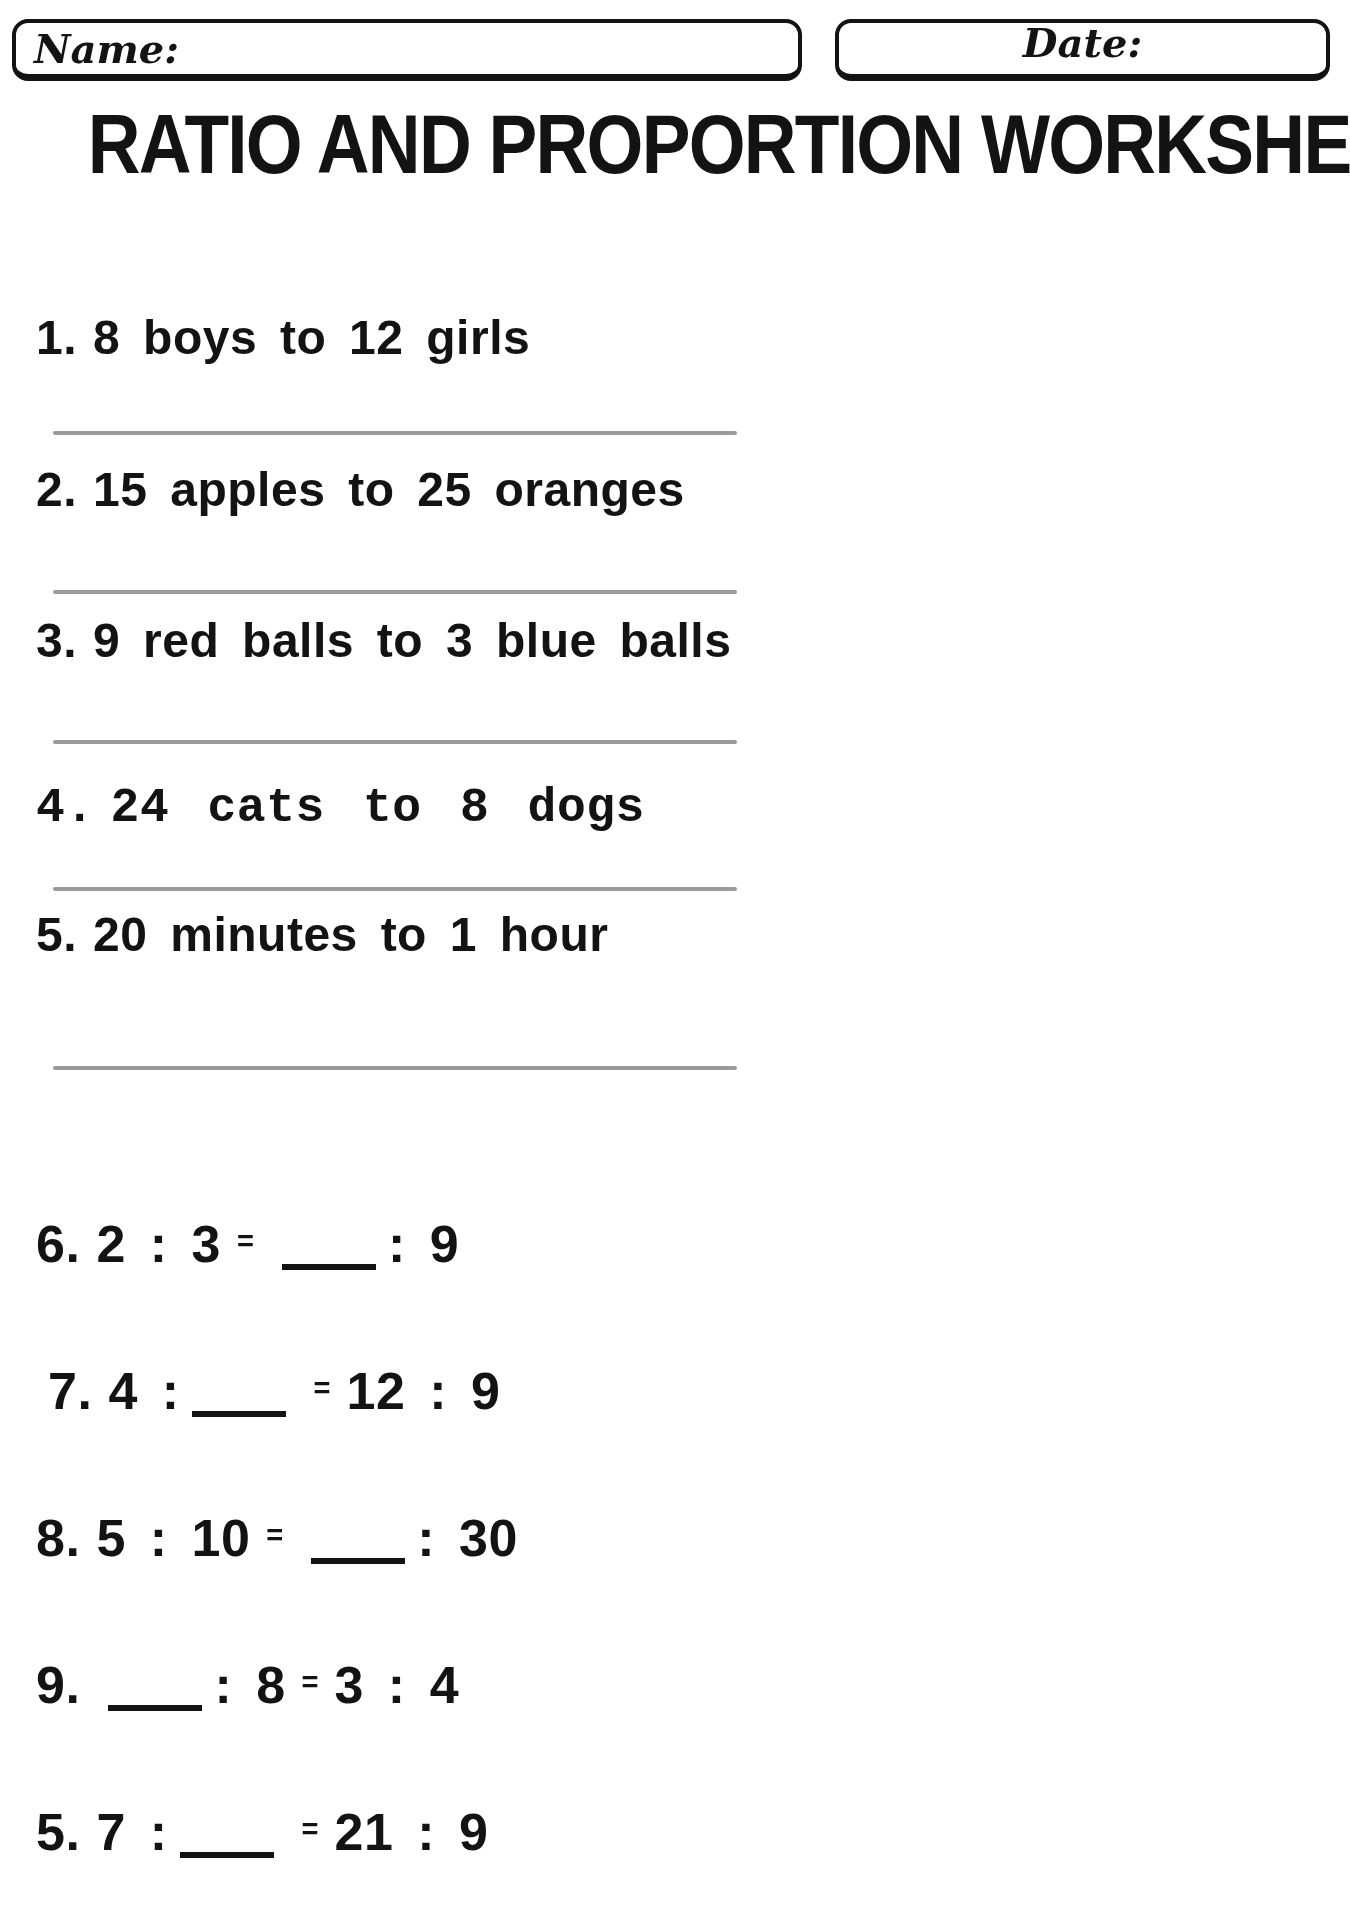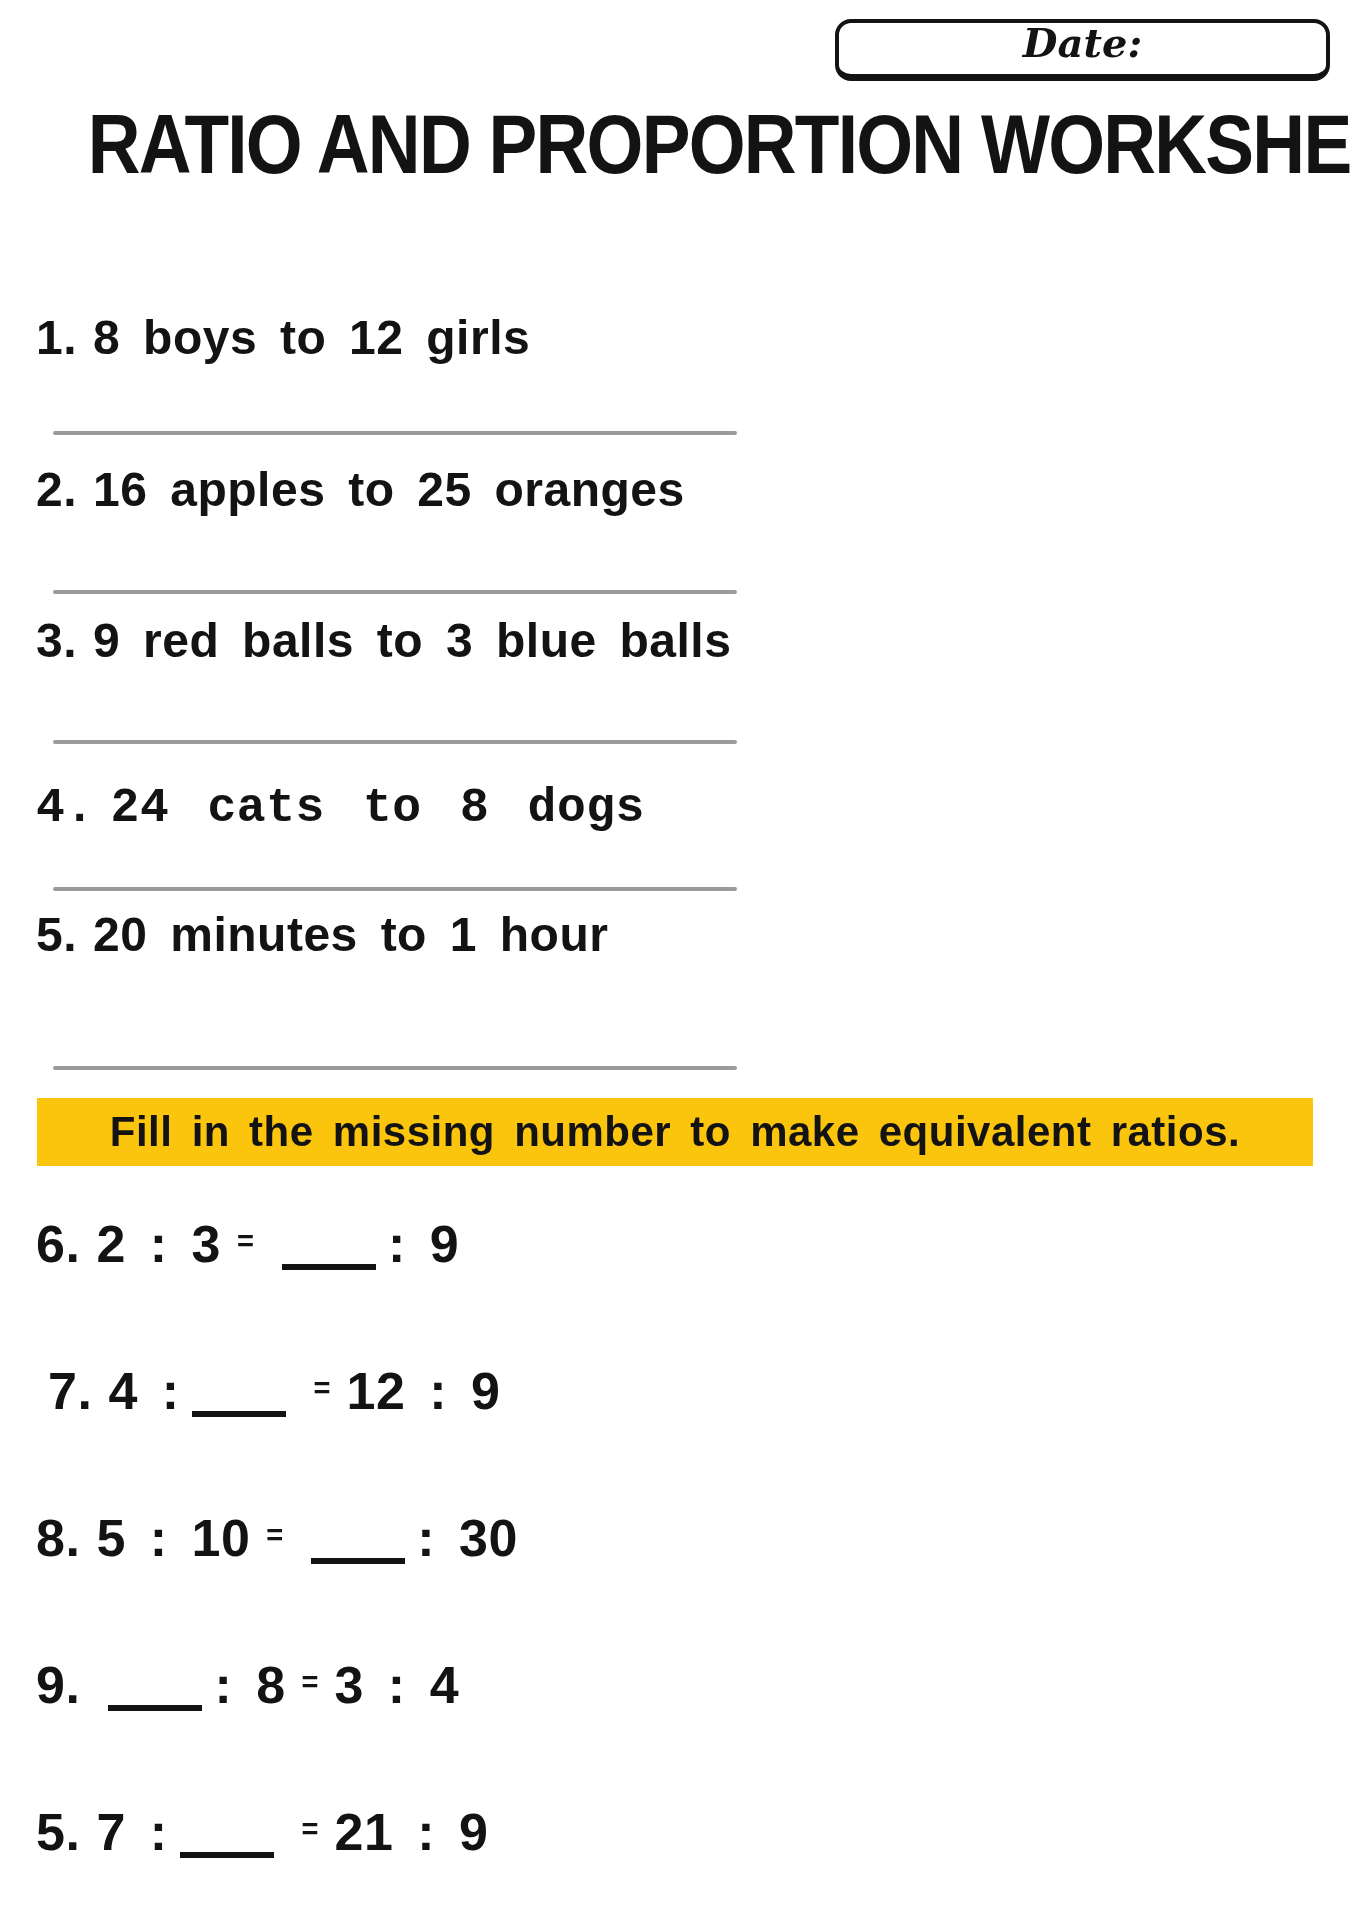--- a/index.html
+++ b/index.html
@@ -52,45 +52,46 @@
   .p-blank{
     display:inline-block;width:94px;height:10px;margin:0 12px;
     border-bottom:6px solid var(--ink);vertical-align:-8px;
   }
 </style>
 </head>
 <body>
 
 <div class="page">
 
+  <div class="field-box" id="namebox">
+    <span class="box-label">Name:</span>
+    <span class="box-fill"></span>
+  </div>
 
   <div class="field-box" id="datebox">
     <span class="box-label">Date:</span>
     <span class="box-fill"></span>
   </div>
 
   <h1 class="title">RATIO AND PROPORTION WORKSHEET</h1>
 
 
   <div id="s1">
       <p class="q" style="top: 310px;"><span class="num">1.</span><span>8 boys to 12 girls</span></p>
       <div class="ans-line" style="top: 431px;"></div>
-      <p class="q" style="top: 462px;"><span class="num">2.</span><span>16 apples to 25 oranges</span></p>
+      <p class="q" style="top: 462px;"><span class="num">2.</span><span>15 apples to 25 oranges</span></p>
       <div class="ans-line" style="top: 590px;"></div>
       <p class="q" style="top: 613px;"><span class="num">3.</span><span>9 red balls to 3 blue balls</span></p>
       <div class="ans-line" style="top: 740px;"></div>
       <p class="q" style="top: 781px; font-family: Liberation Mono, monospace;"><span class="num">4.</span><span>24 cats to 8 dogs</span></p>
       <div class="ans-line" style="top: 887px;"></div>
       <p class="q" style="top: 907px;"><span class="num">5.</span><span>20 minutes to 1 hour</span></p>
       <div class="ans-line" style="top: 1066px;"></div>
     </div>
 
-  <div class="banner" id="banner2">
-    <span>Fill in the missing number to make equivalent ratios.</span>
-  </div>
 
   <div id="s2">
       <p class="q q2" style="top: 1211px;"><span class="num">6.</span><span class="p-txt">2 : 3</span><span class="p-eq">=</span><span class="p-blank"></span><span class="p-txt">: 9</span></p>
       <p class="q q2" style="top: 1358px; margin-left: 12px;"><span class="num">7.</span><span class="p-txt">4 :</span><span class="p-blank"></span><span class="p-eq">=</span><span class="p-txt">12 : 9</span></p>
       <p class="q q2" style="top: 1505px;"><span class="num">8.</span><span class="p-txt">5 : 10</span><span class="p-eq">=</span><span class="p-blank"></span><span class="p-txt">: 30</span></p>
       <p class="q q2" style="top: 1652px;"><span class="num">9.</span><span class="p-blank"></span><span class="p-txt">: 8</span><span class="p-eq">=</span><span class="p-txt">3 : 4</span></p>
       <p class="q q2" style="top: 1799px;"><span class="num">5.</span><span class="p-txt">7 :</span><span class="p-blank"></span><span class="p-eq">=</span><span class="p-txt">21 : 9</span></p>
     </div>
 
 </div>

